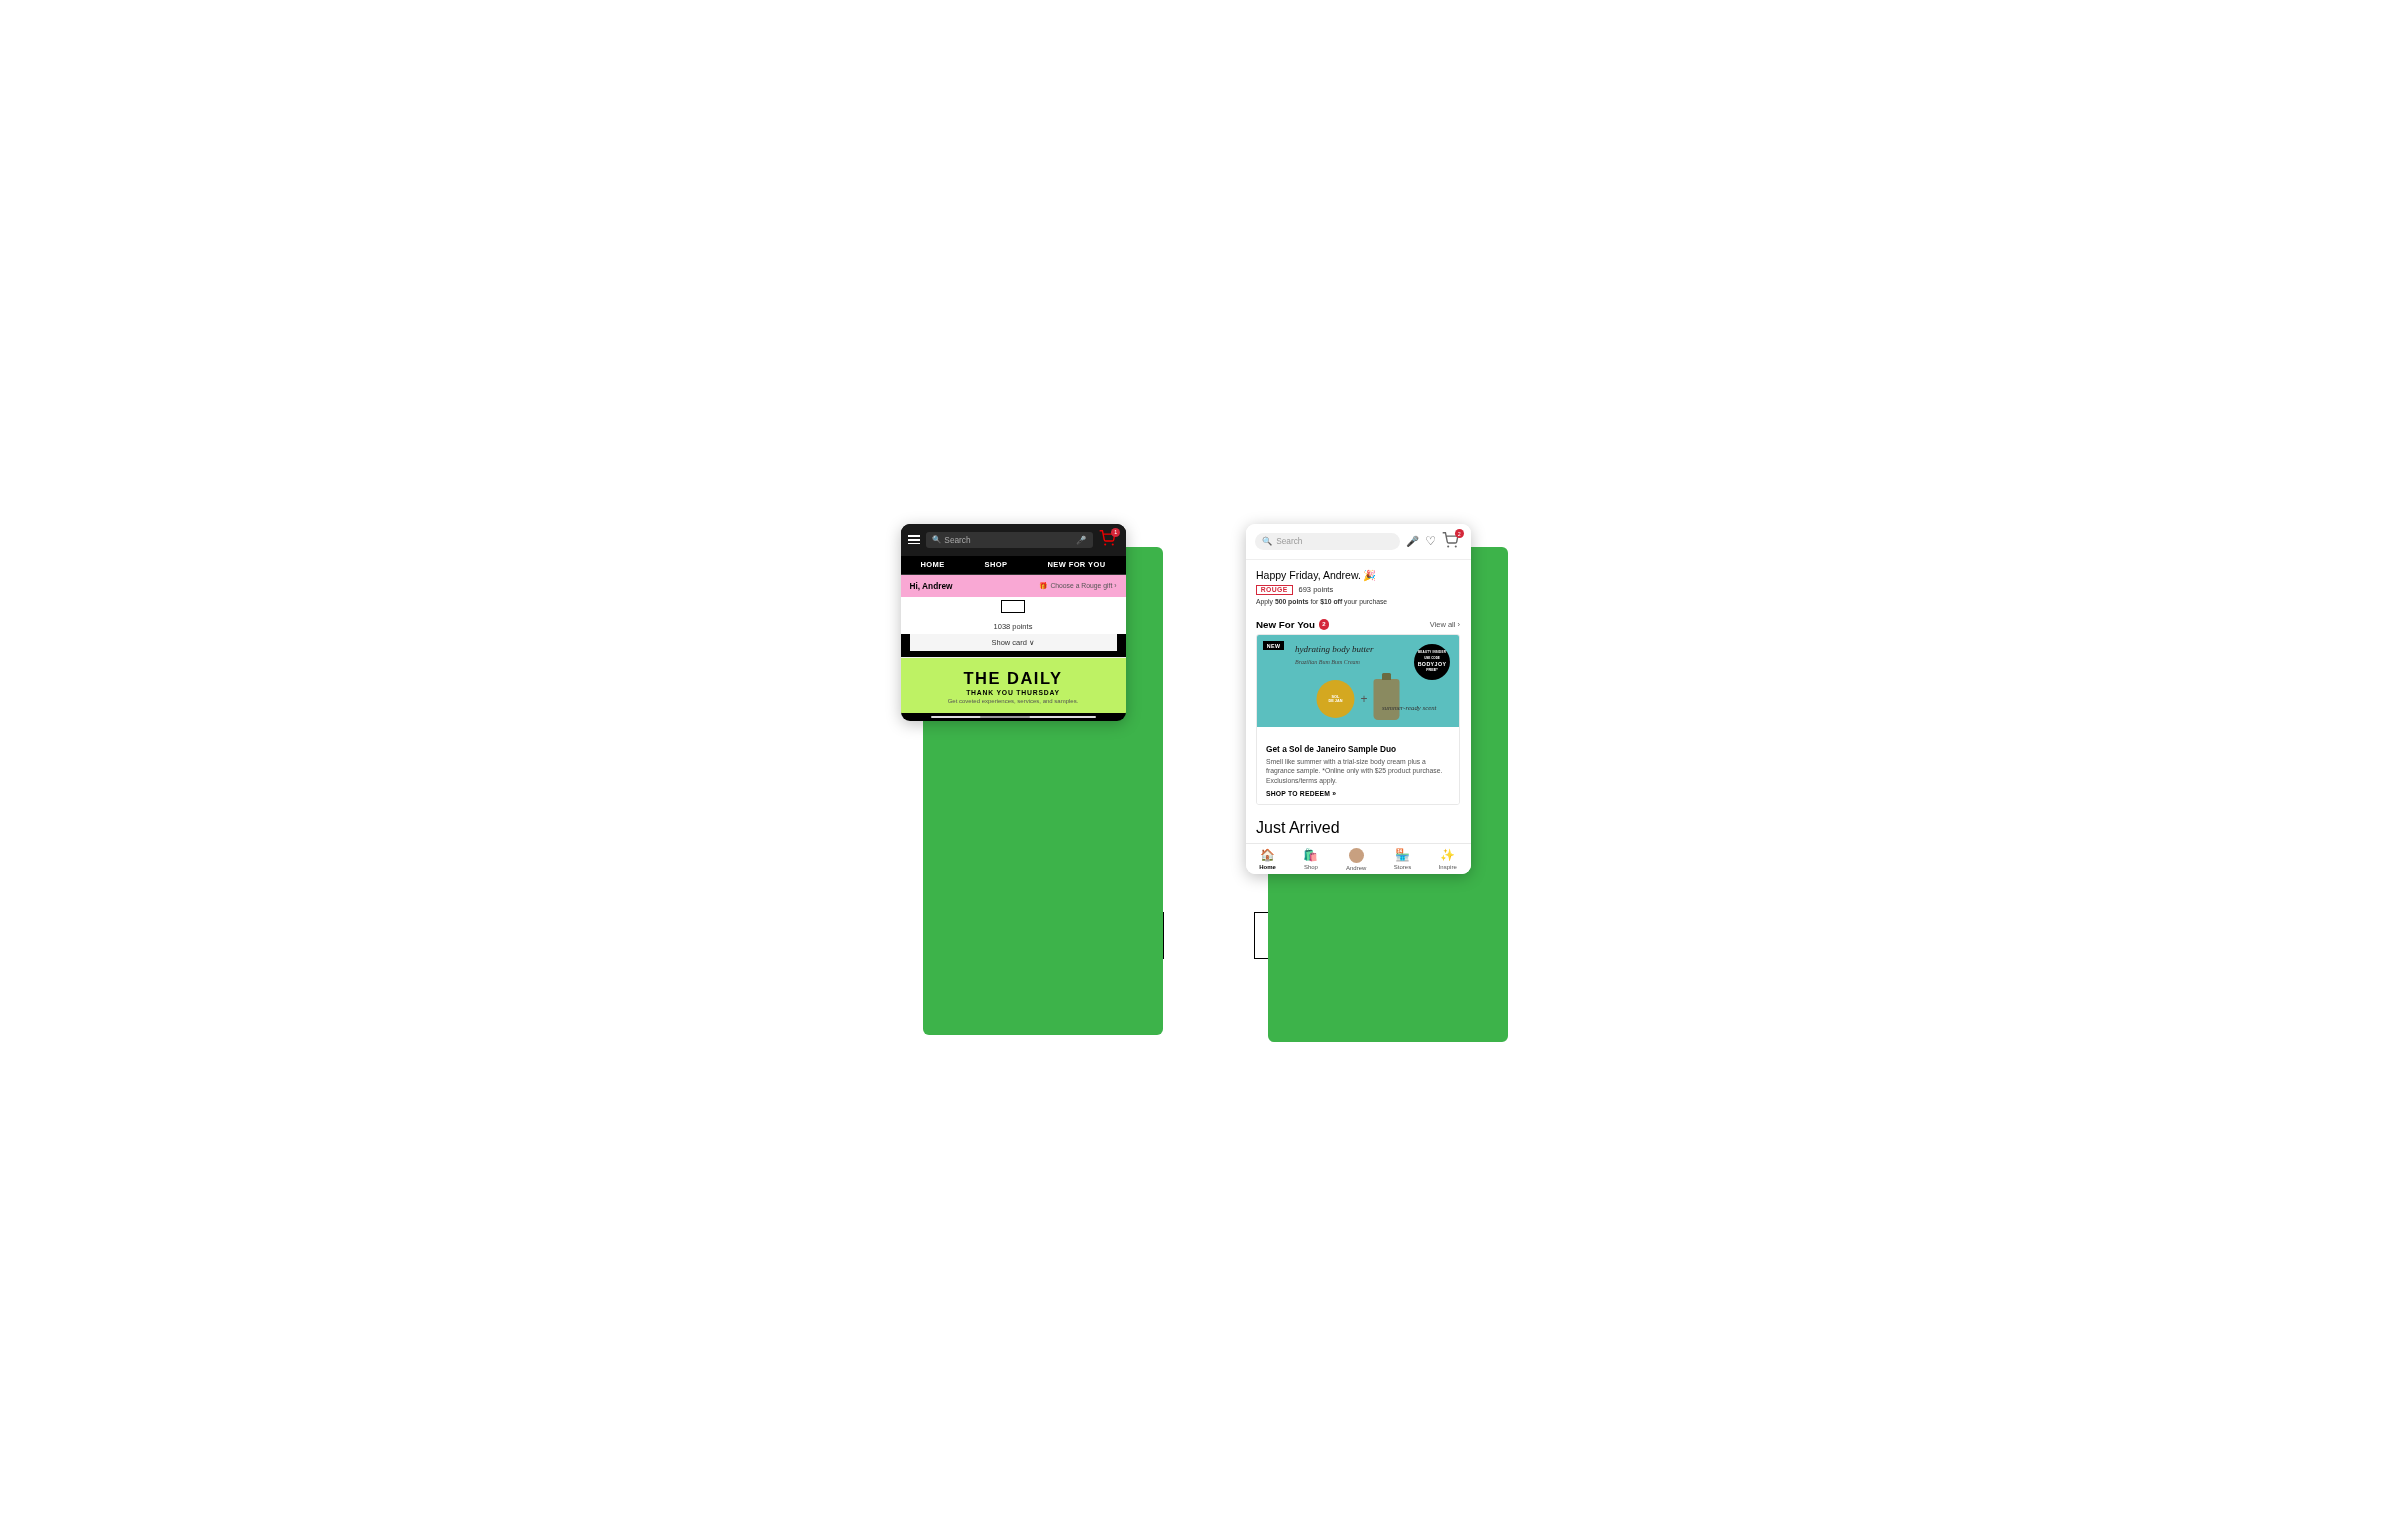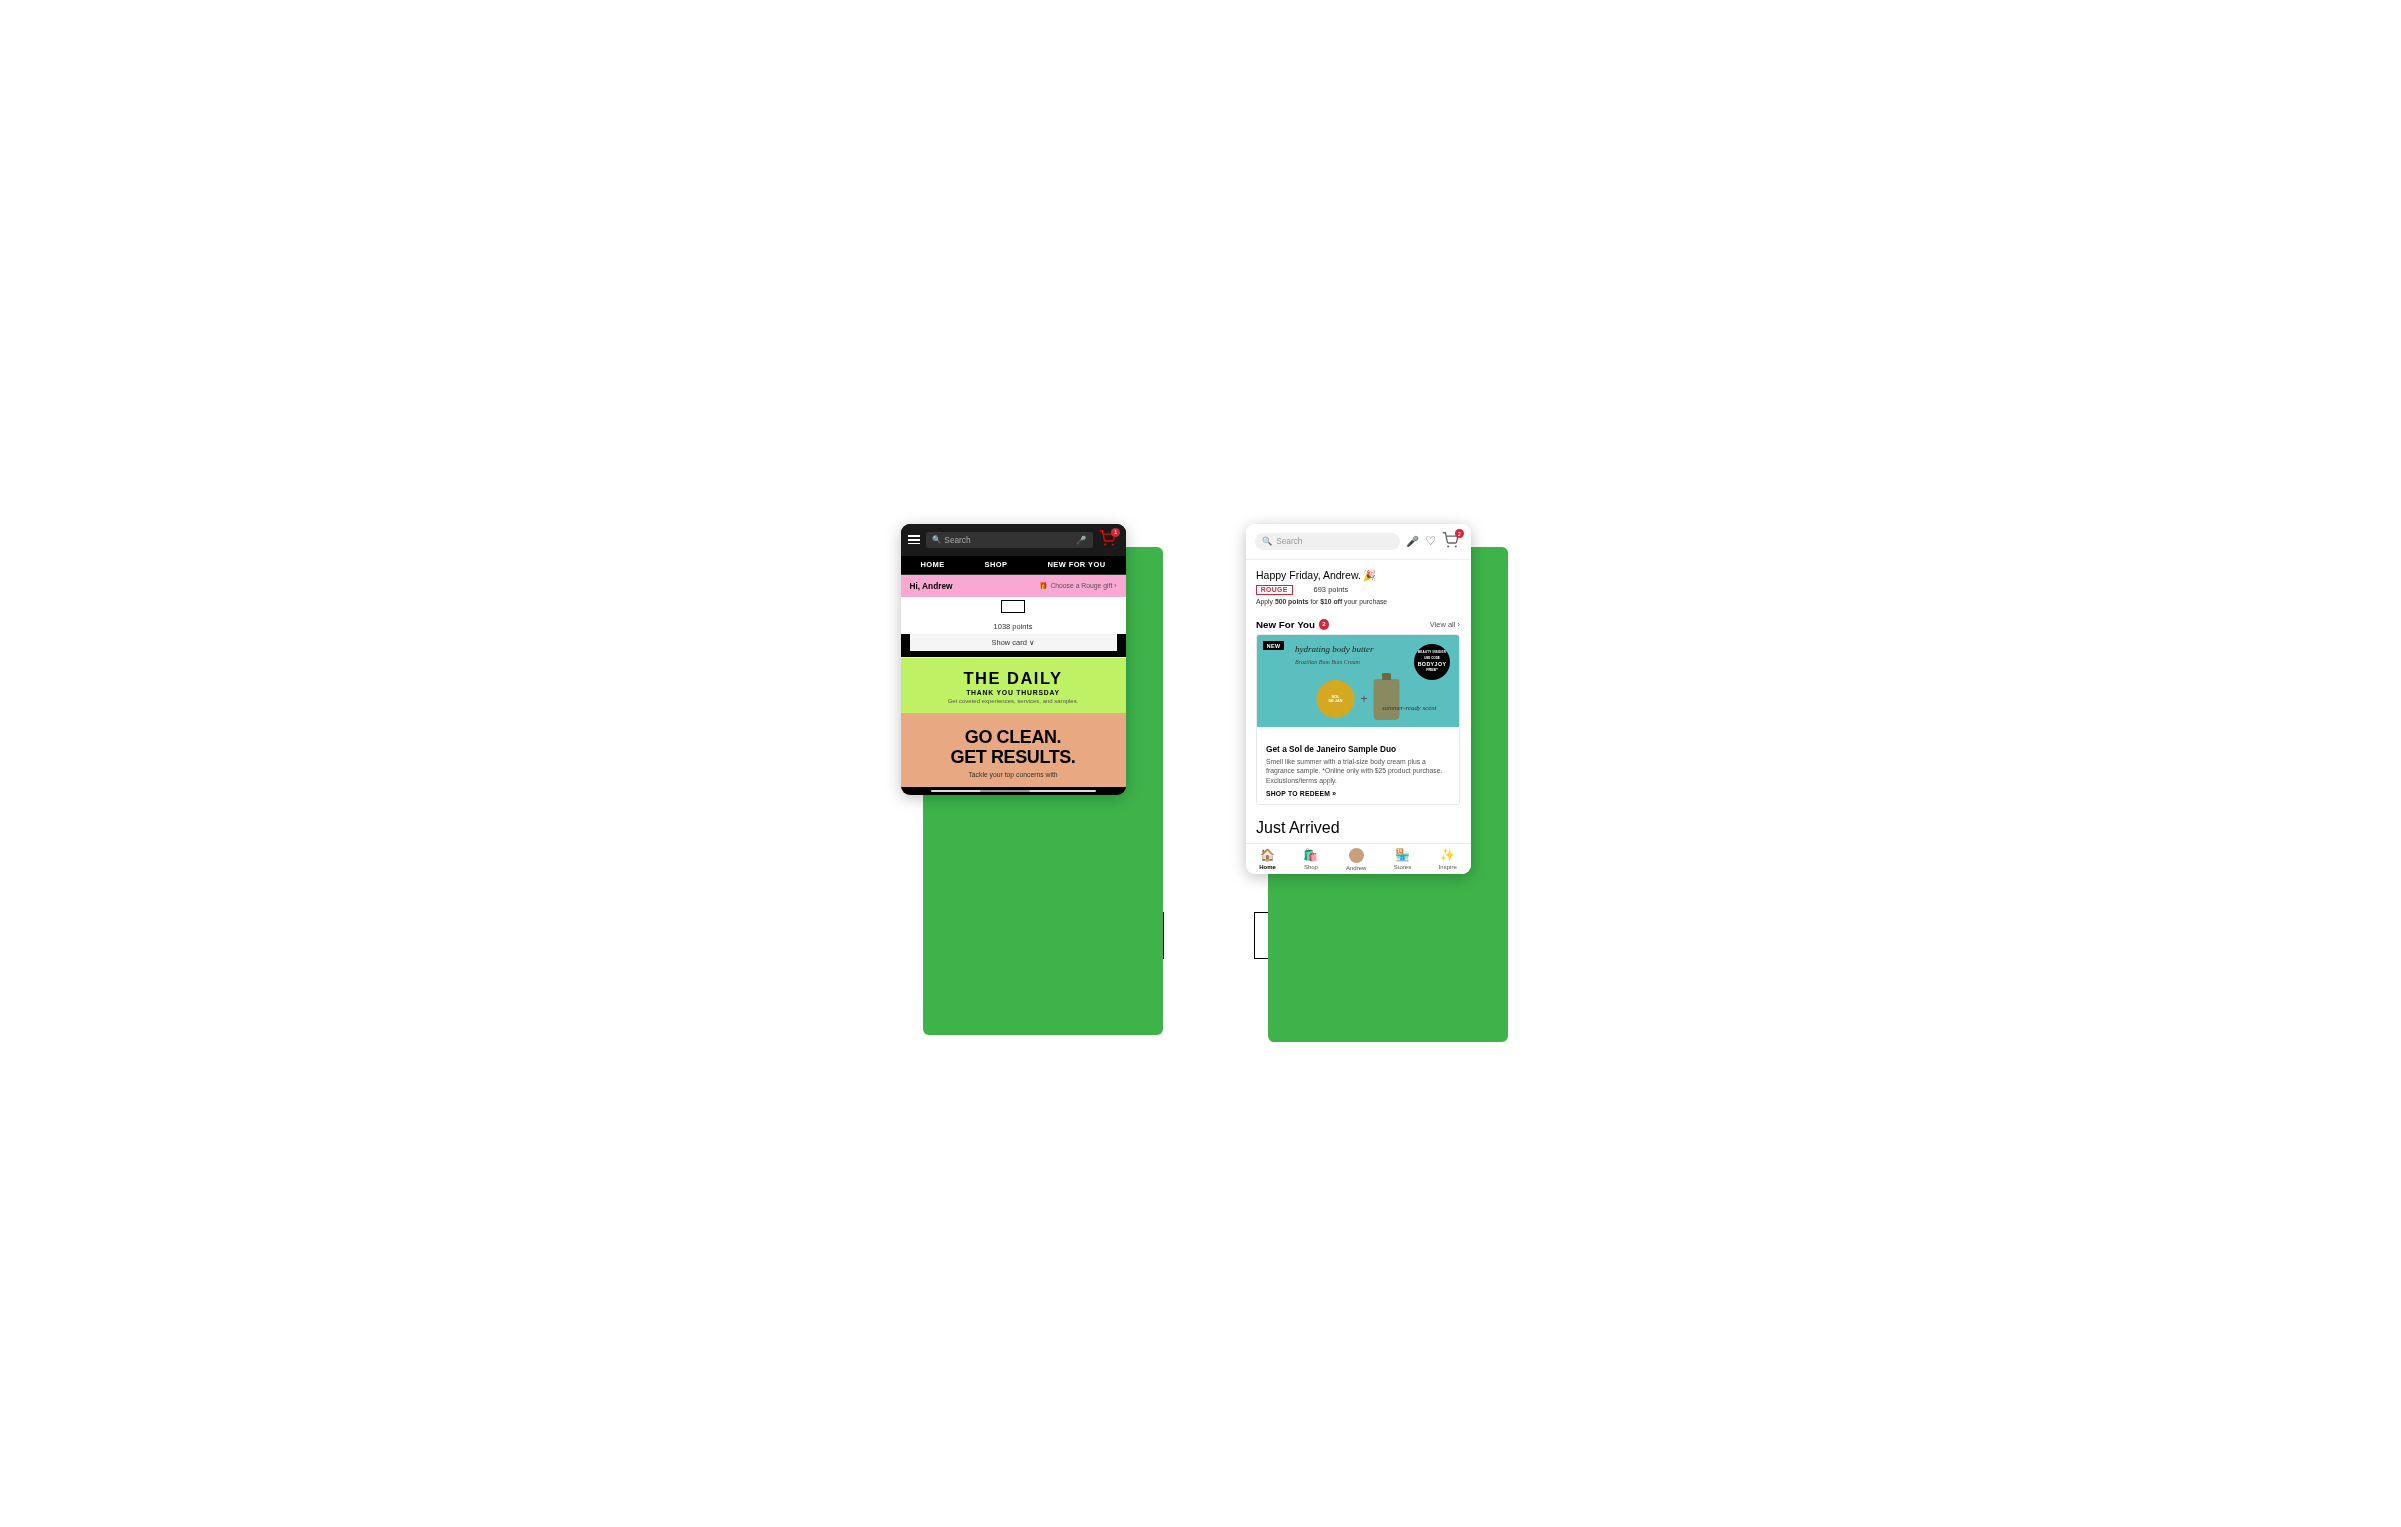--- a/index.html
+++ b/index.html
@@ -374,21 +374,21 @@
     }
     .after-greeting-title {
       font-size: 10.5px;
       font-weight: 400;
       color: #000;
       margin-bottom: 3px;
     }
     .rouge-row {
       display: flex;
       align-items: center;
-      gap: 21px;
+      gap: 6px;
       margin-bottom: 3px;
     }
     .rouge-badge {
       font-size: 6.8px;
       font-weight: 700;
       color: #d4273a;
       border: 0.8px solid #d4273a;
       padding: 0.8px 3.8px;
       letter-spacing: 0.4px;
     }
@@ -718,24 +718,20 @@
       
       <div class="before-hero">
         <div class="daily-title">THE DAILY</div>
         <div class="daily-sub">THANK YOU THURSDAY</div>
         <div class="daily-desc">Get coveted experiences, services, and samples.</div>
       </div>
 
       
 
       
-      <div class="clean-section">
-        <div class="clean-title">GO CLEAN.<br>GET RESULTS.</div>
-        <div class="clean-sub">Tackle your top concerns with</div>
-      </div>
 
       
       <div class="scroll-indicator">
         <div class="scroll-thumb"></div>
       </div>
 
     </div>
   </div>
 
   <div class="phone-wrapper after-wrapper">

